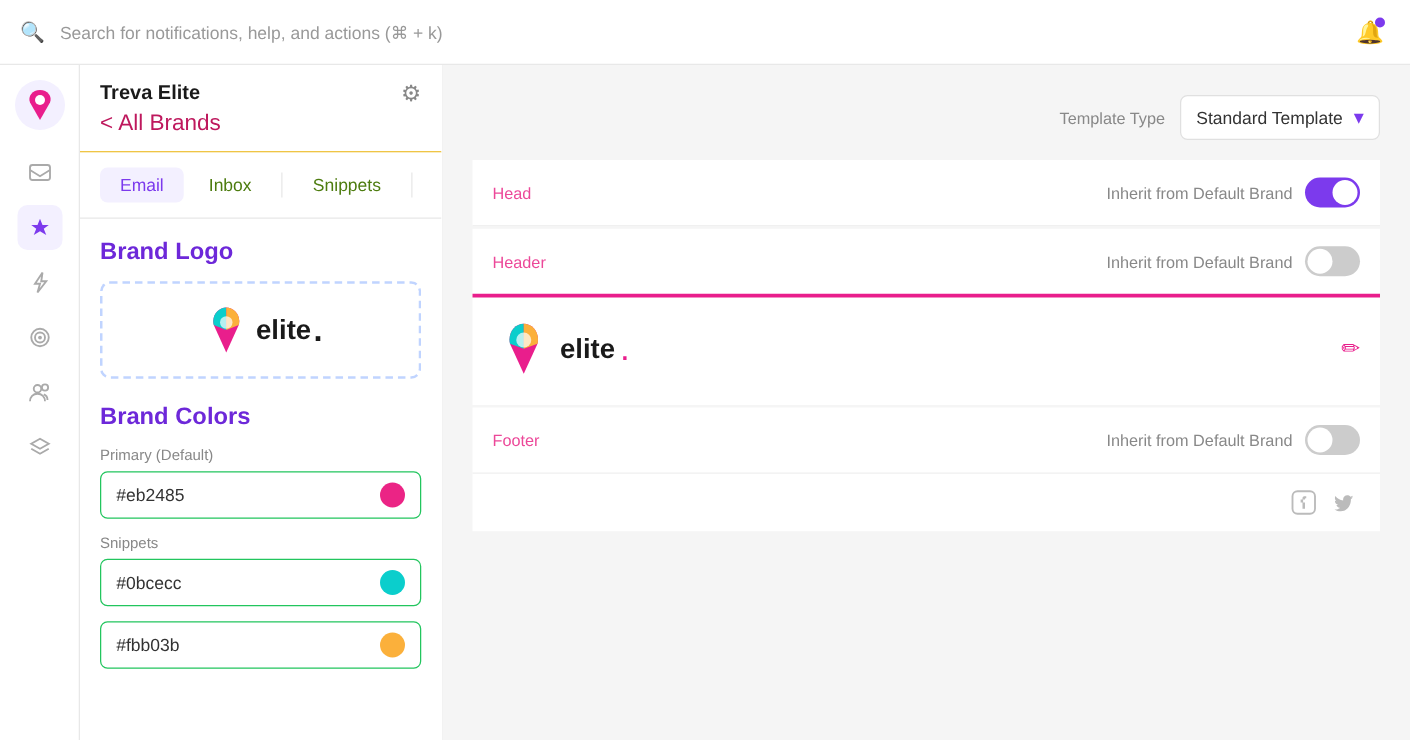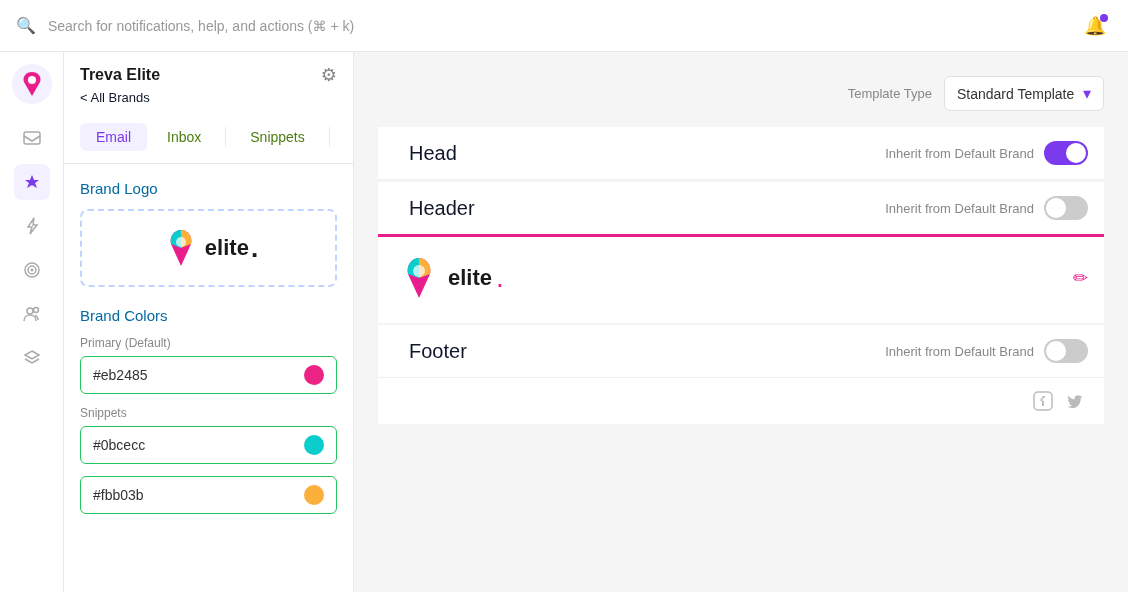--- a/index.html
+++ b/index.html
@@ -80,31 +80,31 @@
       background: #fff;
       border-right: 1px solid #e8e8e8;
       overflow-y: auto;
       flex-shrink: 0;
       padding: 16px;
     }
 
     
     .brand-header {
       padding: 12px 16px;
-      border-bottom: 4px solid #eab308;
-      margin: -16px -16px 5px -16px;
+      border-bottom: 1px solid #eab308;
+      margin: -16px -16px 16px -16px;
     }
     .brand-name {
       font-size: 16px;
       font-weight: 600;
       color: #1a1a1a;
     }
     .back-link {
-      font-size: 13px;
-      color: #0f172a;
+      font-size: 18px;
+      color: #be185d;
       cursor: pointer;
     }
     .back-link::before { content: '< '; }
 
     
     .tab-bar {
       display: flex;
       align-items: center;
       gap: 0;
       padding: 12px 16px;
@@ -132,23 +132,23 @@
     }
     .tab-divider {
       width: 1px;
       height: 20px;
       background: #e8e8e8;
       margin: 0 4px;
     }
 
     
     .section-title {
-      font-size: 15px;
-      font-weight: 400;
-      color: #0369a1;
+      font-size: 19px;
+      font-weight: 700;
+      color: #6d28d9;
       margin-bottom: 12px;
     }
 
     .brand-logo-container {
       border: 2px dashed #c0d4ff;
       border-radius: 8px;
       padding: 12px;
       display: flex;
       align-items: center;
       justify-content: center;
@@ -236,25 +236,24 @@
       background: #fff;
       margin-bottom: 2px;
     }
     .section-row-header {
       display: flex;
       align-items: center;
       padding: 14px 16px;
       border-bottom: 1px solid #f0f0f0;
     }
     .section-row-title {
-      font-size: 20px;
-      color: #0f172a;
+      font-size: 13px;
+      color: #ec4899;
       flex: 1;
       font-weight: 500;
-      margin-left: 15px;
     }
     .inherit-label {
       font-size: 13px;
       color: #888;
       margin-right: 10px;
     }
 
     
     .toggle {
       width: 44px;

